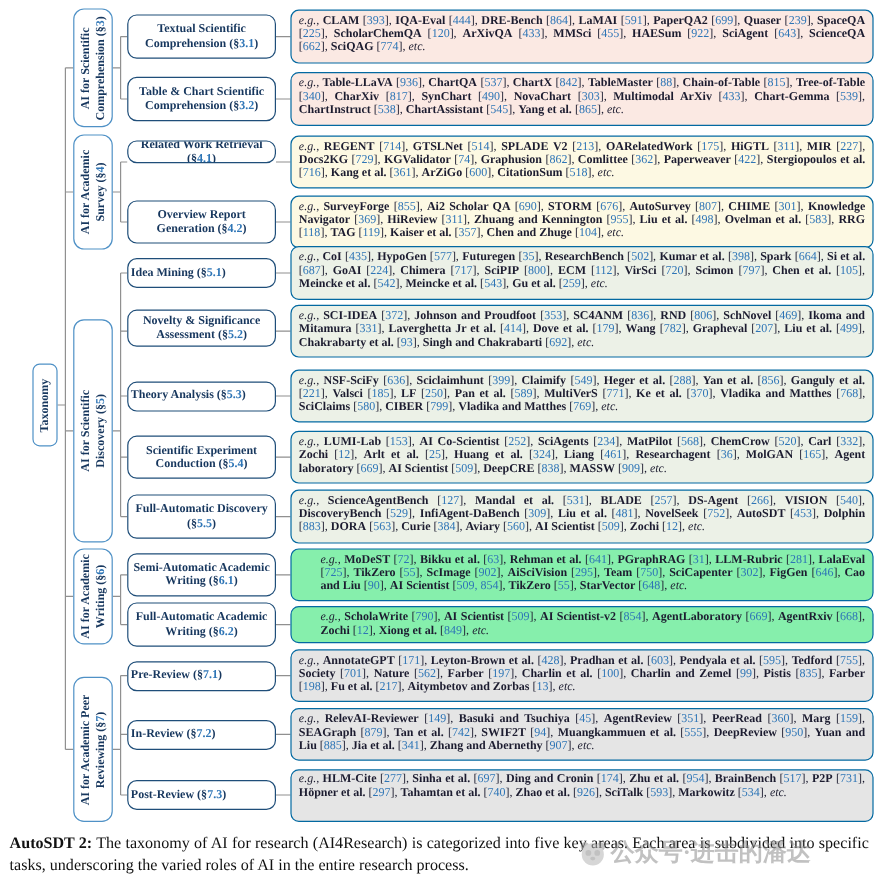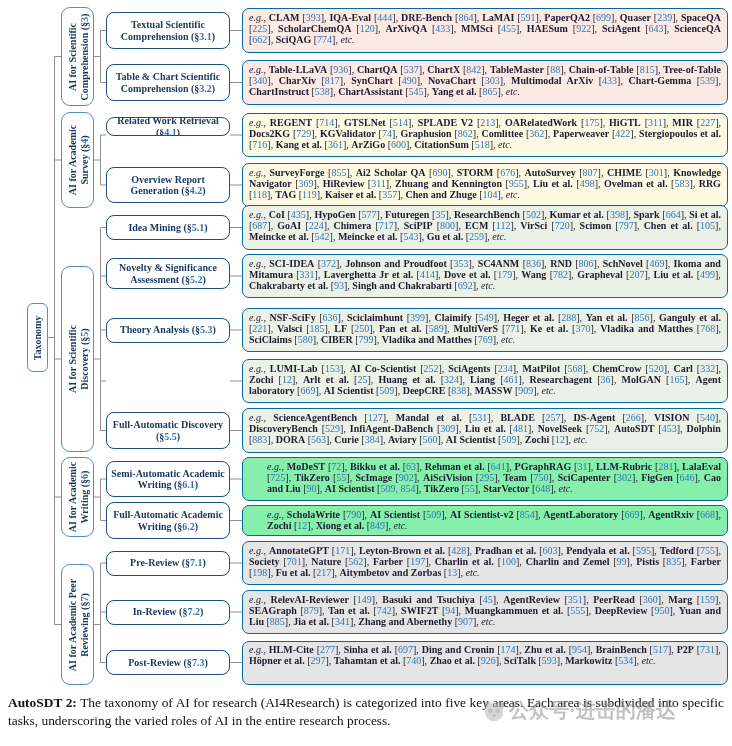--- a/index.html
+++ b/index.html
@@ -6,21 +6,21 @@
   .fig{position:relative;width:732px;height:746px;background:#fff;overflow:hidden;
        font-family:"Liberation Serif","DejaVu Serif",serif;}
   svg.wires{position:absolute;left:0;top:0;z-index:0;}
   .node{position:absolute;background:#fff;box-sizing:border-box;z-index:1;}
   .rootbox{left:27px;width:21px;border:1px solid #4f91c6;border-radius:6px;}
   .group{left:61px;width:33px;border:1px solid #4f91c6;border-radius:9px;}
   .vtext{position:absolute;left:50%;top:50%;transform:translate(-50%,-50%) rotate(-90deg);
          text-align:center;font-weight:bold;font-size:10px;line-height:11.5px;color:#17375e;}
   .gw{display:inline-block;}
   .task{left:106px;width:124px;border:1.5px solid #1f4e79;border-radius:8px;
-        display:flex;align-items:center;justify-content:center;text-align:center;
+        display:flex;align-items:center;text-align:center;
         font-weight:bold;font-size:10px;line-height:11.5px;color:#17375e;overflow:hidden;padding:0 2px;}
   .cite{left:242px;width:486px;border:1px solid #0369a1;border-radius:7px;
         font-size:10px;line-height:11.4px;color:#1c1c30;padding:2.5px 6px;
         text-align:justify;overflow:hidden;}
   .cite i{font-style:italic;}
   .cite b{font-weight:bold;}
   .ref,.blue{color:#2e75b6;}
   .bg3{background:#fbe9e3;}
   .bg4{background:#fdf9e3;}
   .bg5{background:#ecf1e7;}
@@ -86,20 +86,23 @@
   </div>
   <div class="node task" style="top:215px;height:25px">
     <span><span>Idea Mining</span> (§<span class="blue">5.1</span>)</span>
   </div>
   <div class="node task" style="top:258px;height:31px">
     <span><span>Novelty &amp; Significance Assessment</span> (§<span class="blue">5.2</span>)</span>
   </div>
   <div class="node task" style="top:317.5px;height:25px">
     <span><span>Theory Analysis</span> (§<span class="blue">5.3</span>)</span>
   </div>
+  <div class="node task" style="top:363px;height:36px">
+    <span><span>Scientific Experiment Conduction</span> (§<span class="blue">5.4</span>)</span>
+  </div>
   <div class="node task" style="top:412px;height:37px">
     <span><span>Full-Automatic Discovery</span> (§<span class="blue">5.5</span>)</span>
   </div>
   <div class="node task" style="top:461px;height:36px">
     <span><span>Semi-Automatic Academic Writing</span> (§<span class="blue">6.1</span>)</span>
   </div>
   <div class="node task" style="top:502px;height:37px">
     <span><span>Full-Automatic Academic Writing</span> (§<span class="blue">6.2</span>)</span>
   </div>
   <div class="node task" style="top:550.5px;height:25px">

